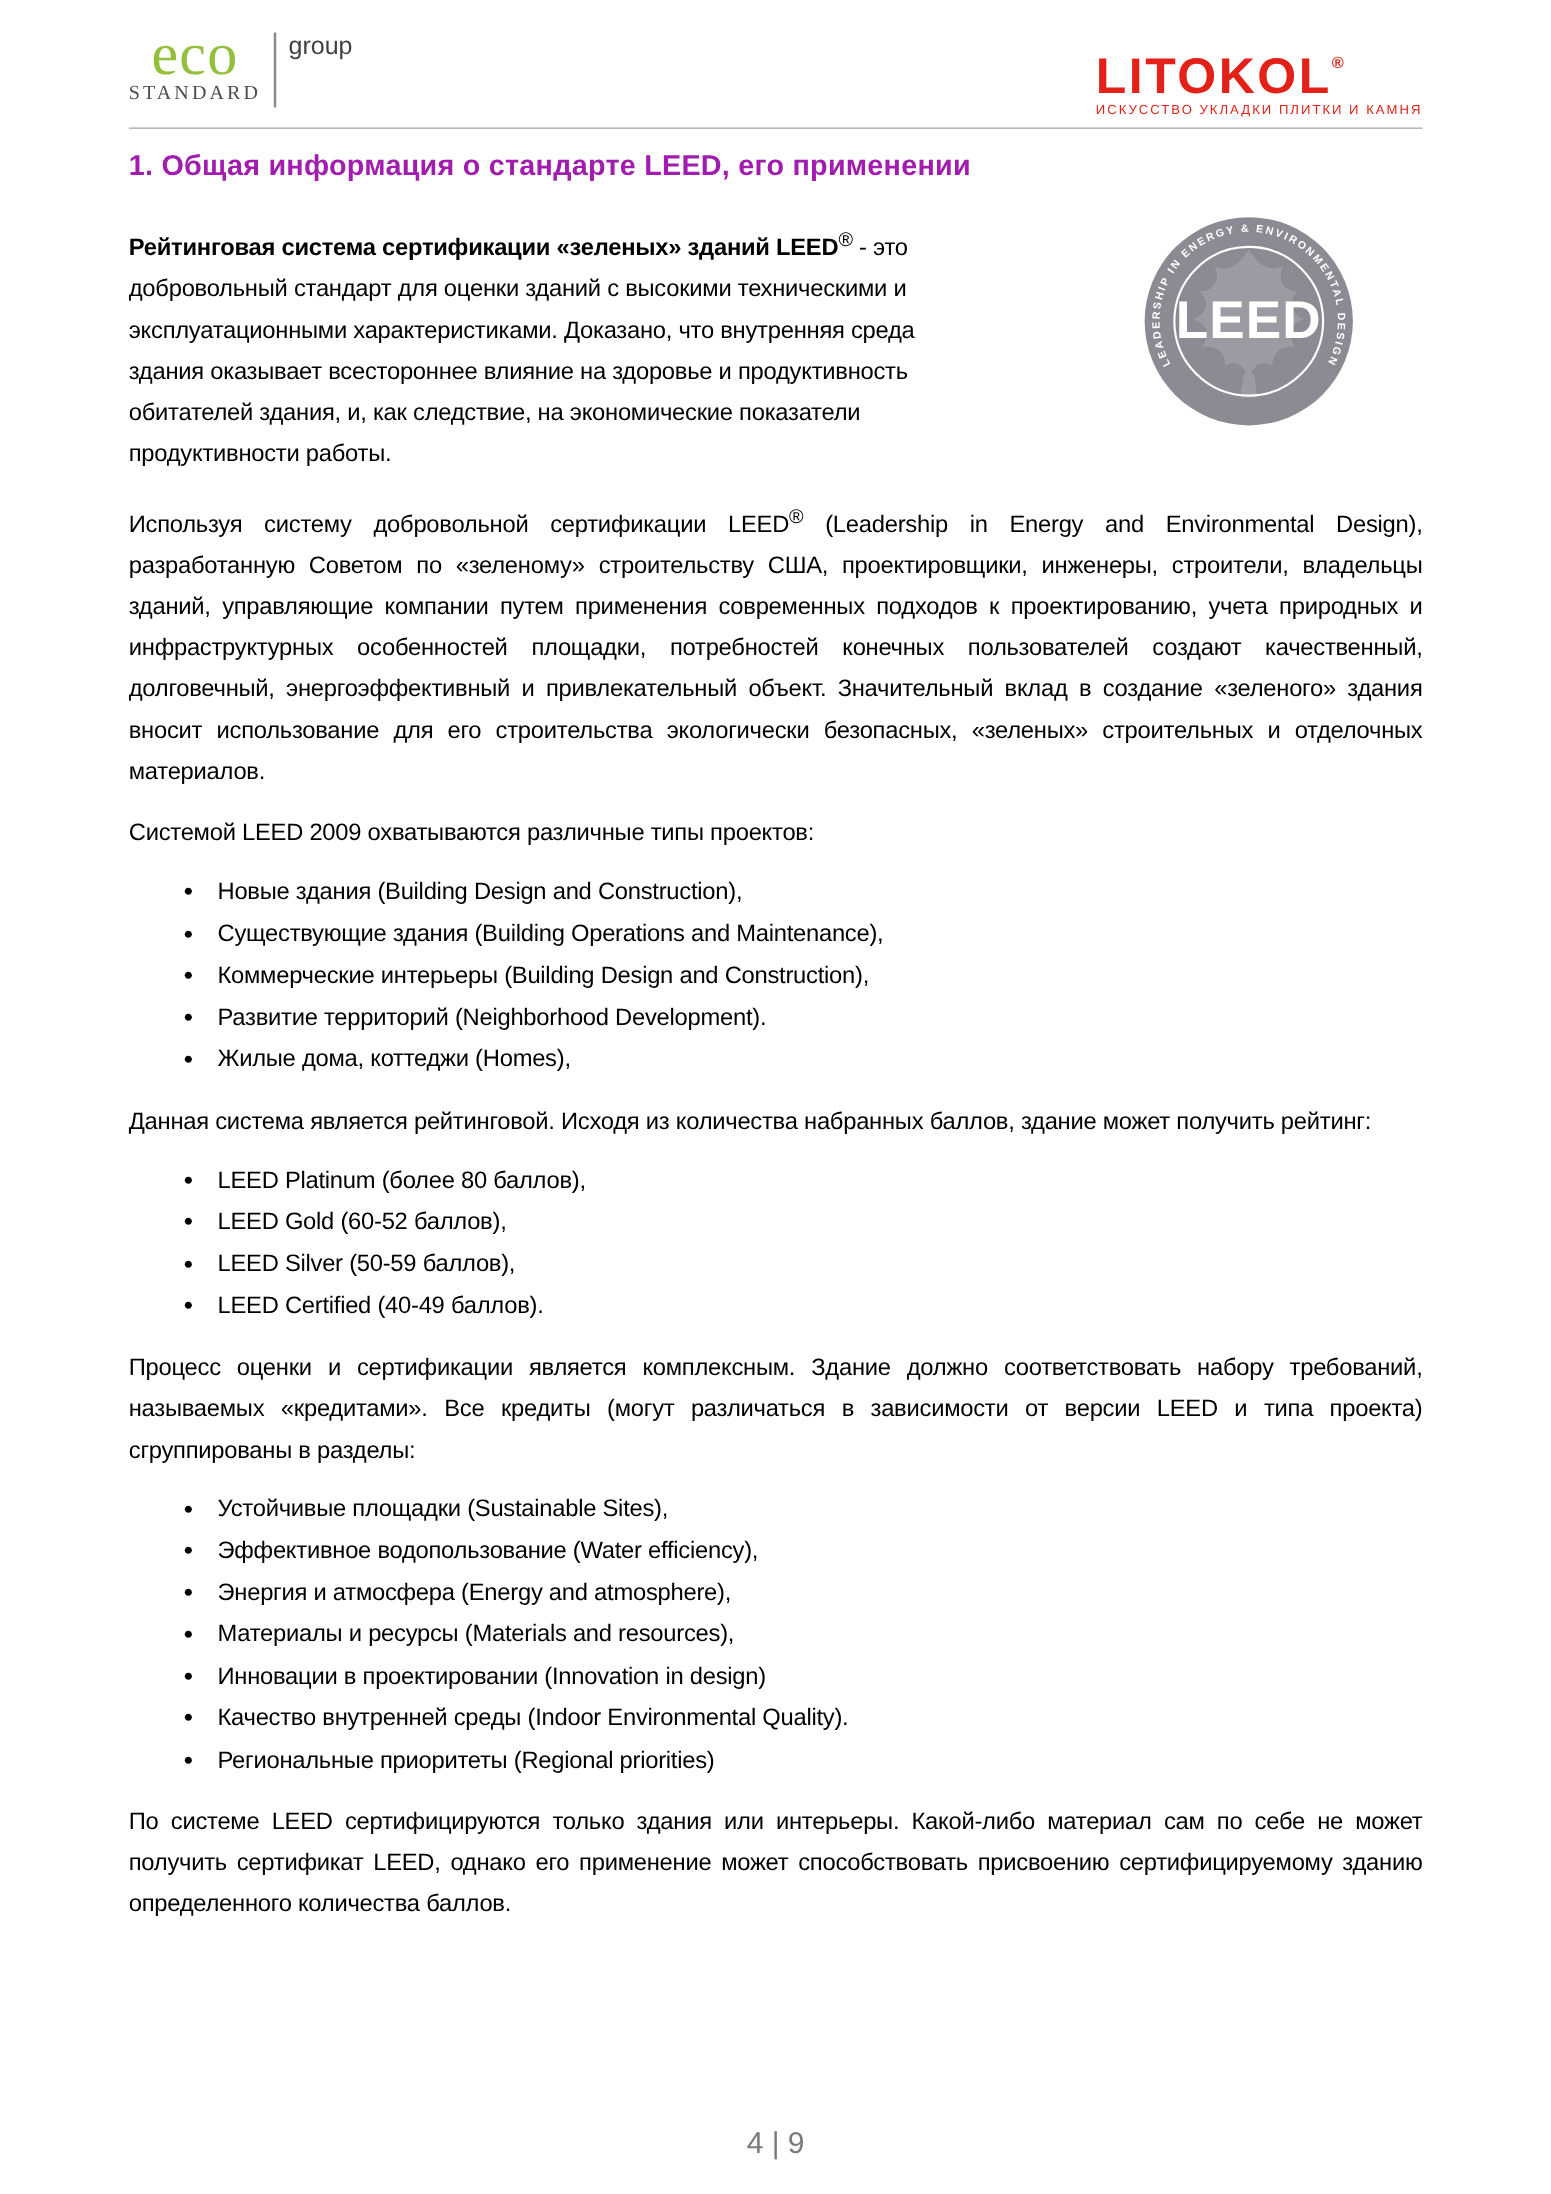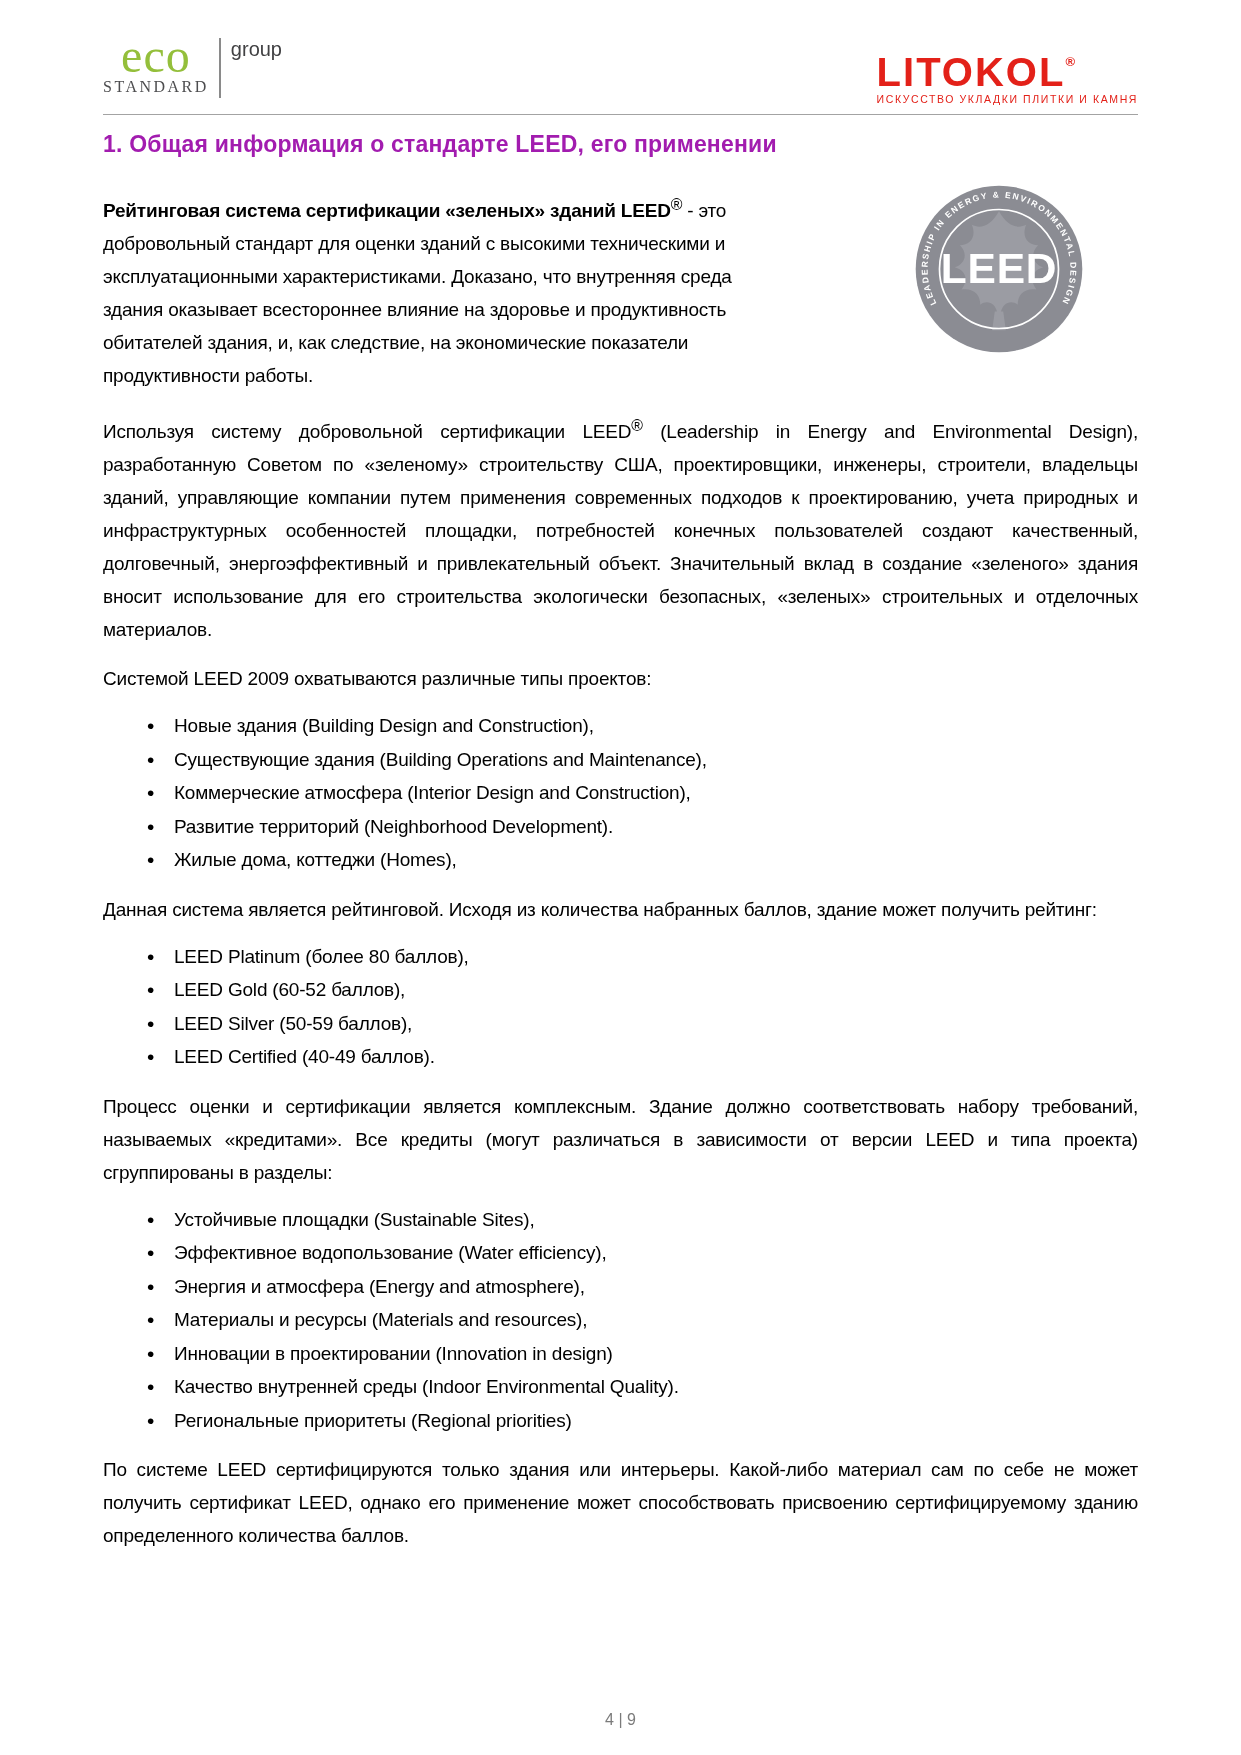--- a/index.html
+++ b/index.html
@@ -5,21 +5,21 @@
   * { margin: 0; padding: 0; box-sizing: border-box; }
   html, body { background: #ffffff; }
   .page {
     position: relative;
     width: 1241px;
     height: 1755px;
     margin: 0 auto;
     background: #ffffff;
     font-family: "Liberation Sans", sans-serif;
     color: #000000;
-    padding: 12px 103px;
+    padding: 0 103px;
     overflow: hidden;
   }
   
   .header {
     display: flex;
     justify-content: space-between;
     align-items: flex-start;
     padding-top: 24px;
     height: 88px;
   }
@@ -91,21 +91,21 @@
     font-size: 21px;
   }
 
   
   .footer {
     position: absolute;
     left: 0; right: 0;
     bottom: 26px;
     text-align: center;
     color: #7b7b7b;
-    font-size: 16px;
+    font-size: 24px;
   }
 </style>
 </head>
 <body>
 
 <div class="page">
 
   <div class="header">
     <div class="eco-logo">
       <div class="eco-left">
@@ -161,21 +161,21 @@
     <p class="para"><span>Используя систему добровольной сертификации LEED</span><sup>®</sup><span> (Leadership in Energy and Environmental Design), разработанную Советом по «зеленому» строительству США, проектировщики, инженеры, строители, владельцы зданий, управляющие компании путем применения современных подходов к проектированию, учета природных и инфраструктурных особенностей площадки, потребностей конечных пользователей создают качественный, долговечный, энергоэффективный и привлекательный объект. Значительный вклад в создание «зеленого» здания вносит использование для его строительства экологически безопасных, «зеленых» строительных и отделочных материалов.</span></p>
 
     <p class="para">Системой LEED 2009 охватываются различные типы проектов:</p>
 
     <ul class="bullets">
 
         <li><span>Новые здания (Building Design and Construction),</span></li>
 
         <li><span>Существующие здания (Building Operations and Maintenance),</span></li>
 
-        <li><span>Коммерческие атмосфера (Interior Design and Construction),</span></li>
+        <li><span>Коммерческие интерьеры (Building Design and Construction),</span></li>
 
         <li><span>Развитие территорий (Neighborhood Development).</span></li>
 
         <li><span>Жилые дома, коттеджи (Homes),</span></li>
       </ul>
 
     <p class="para">Данная система является рейтинговой. Исходя из количества набранных баллов, здание может получить рейтинг:</p>
 
     <ul class="bullets">
 

